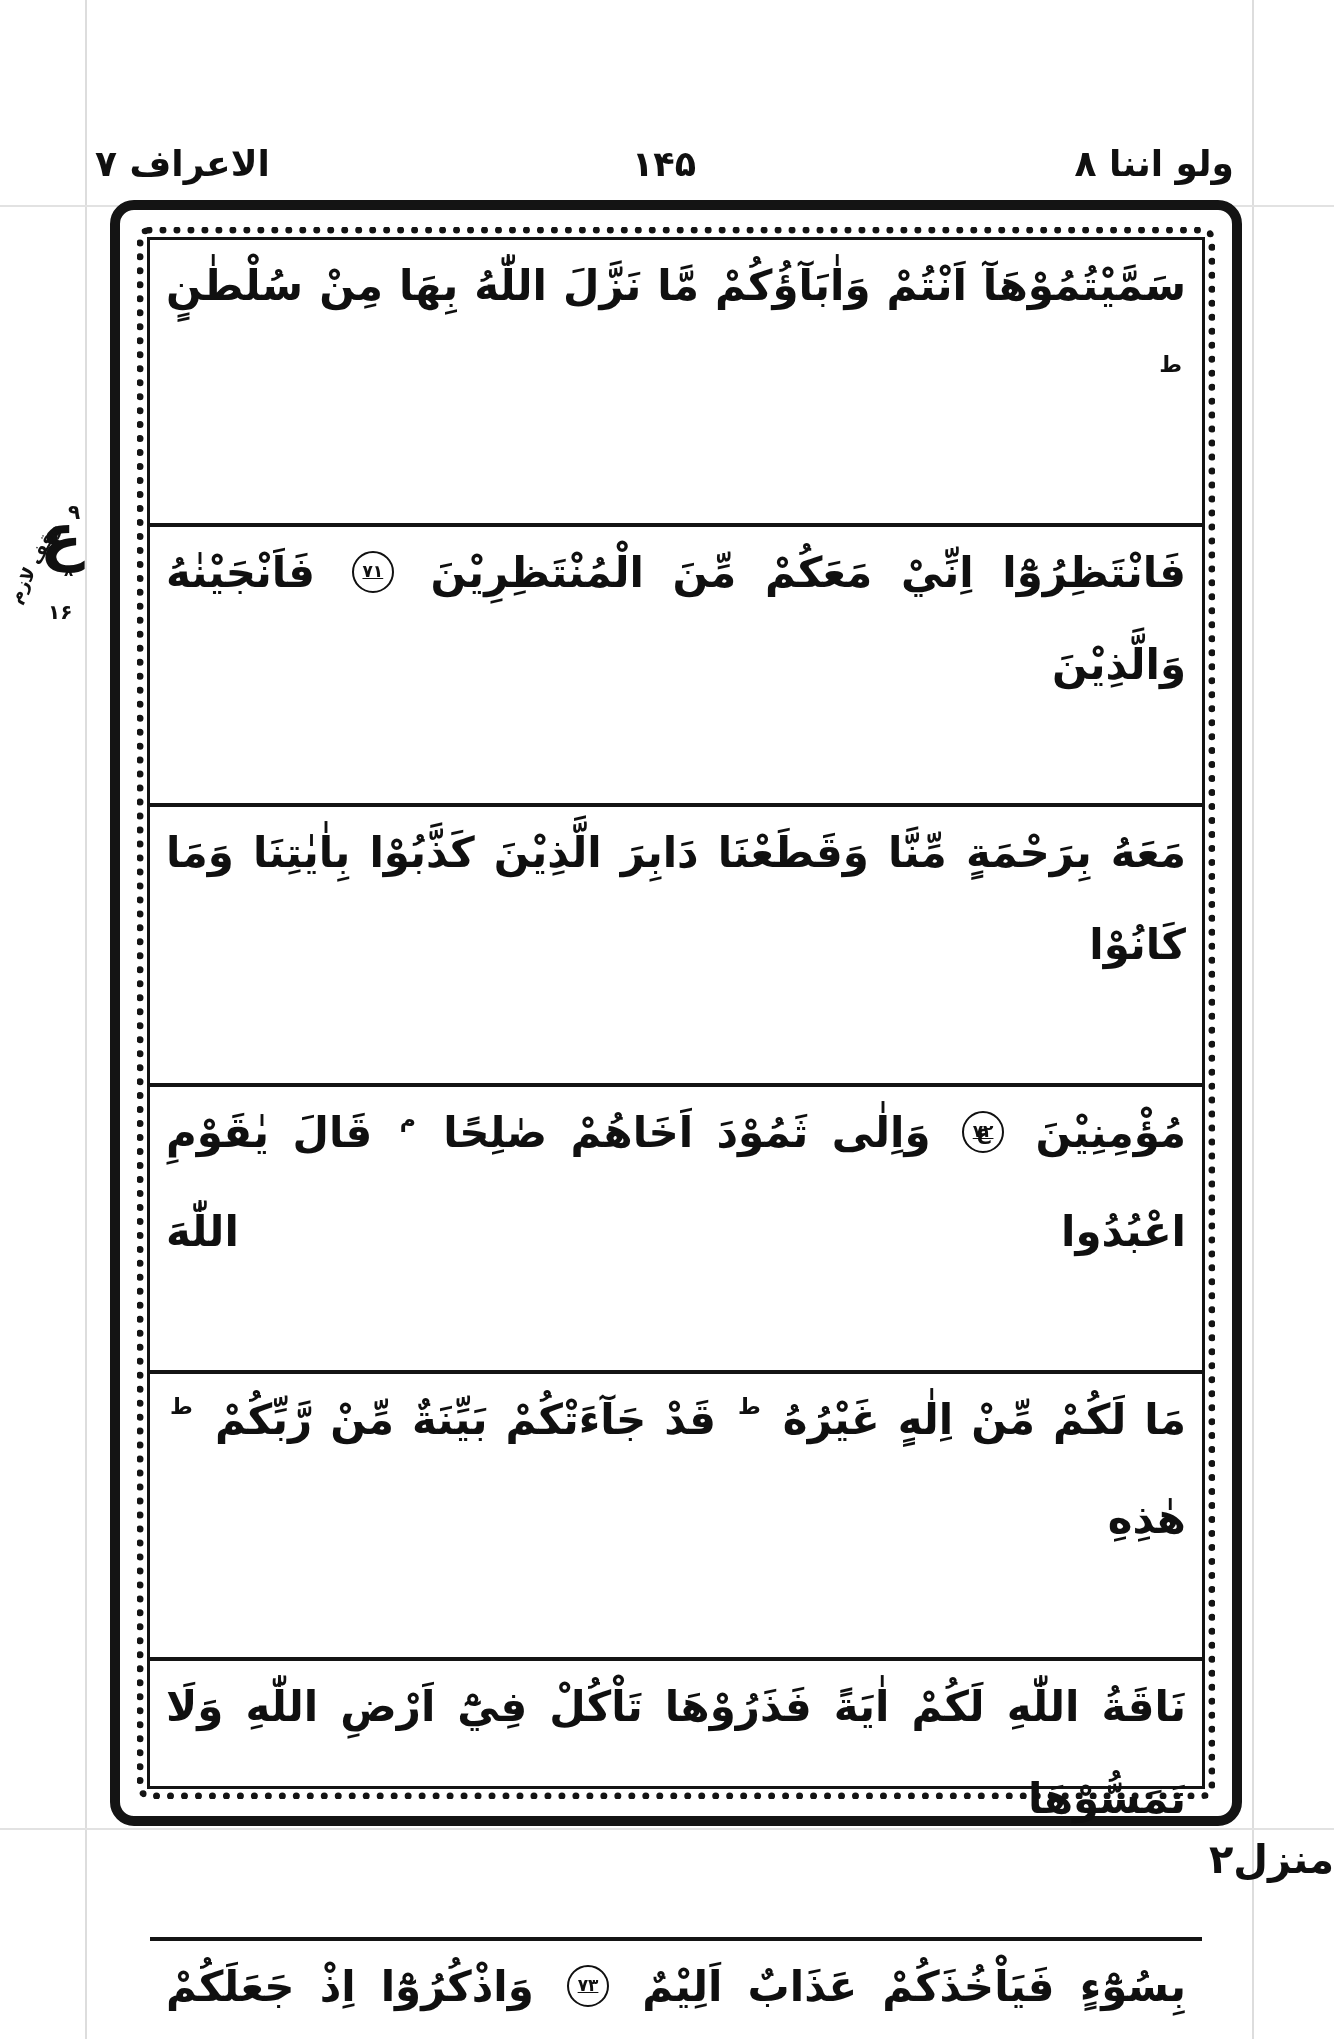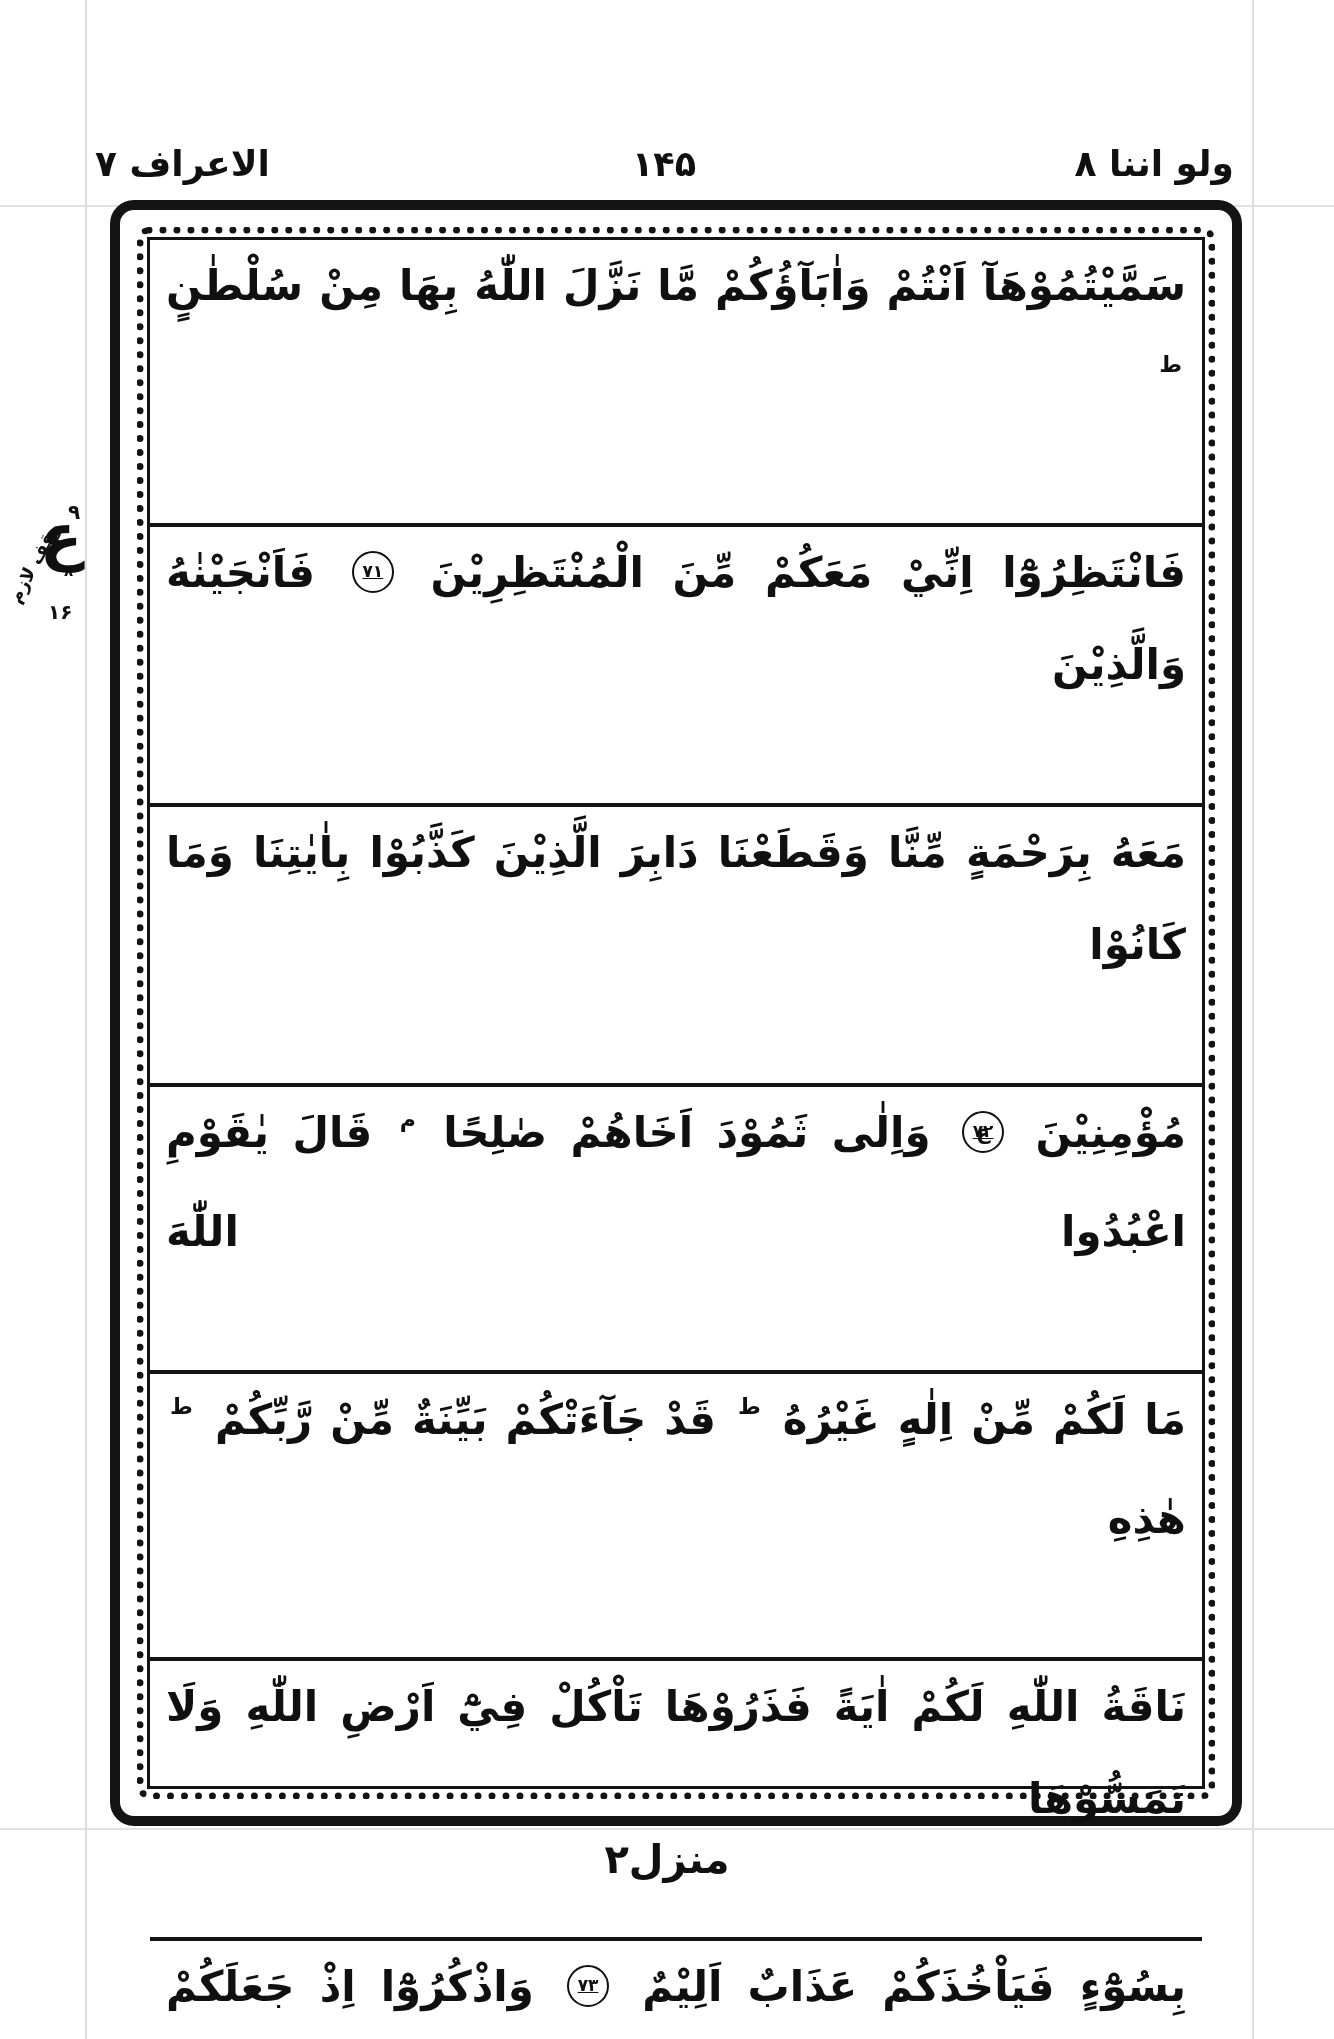--- a/index.html
+++ b/index.html
@@ -69,21 +69,21 @@
     border:2.5px solid #101010;border-radius:50%;
     vertical-align:middle;position:relative;top:-4px;
     margin:0 8px;
     text-decoration:underline;
   }
   .ayah .num{font-size:17px;font-weight:700;line-height:1;}
   .ayah .rkm{position:absolute;top:-27px;left:50%;transform:translateX(-50%);font-size:20px;font-weight:700;}
   .waqf{font-size:22px;font-weight:700;position:relative;top:-20px;margin:0 4px;}
 
   
-  .footer{position:absolute;top:1836px;left:0;right:0;text-align:center;
+  .footer{position:absolute;top:1836px;left:0;right:0;text-align:right;
     font-size:40px;font-weight:700;direction:rtl;}
 </style>
 </head>
 <body>
 
 <div class="page">
 
   <div class="scan-v left"></div>
   <div class="scan-v right"></div>
   <div class="scan-h top"></div>

